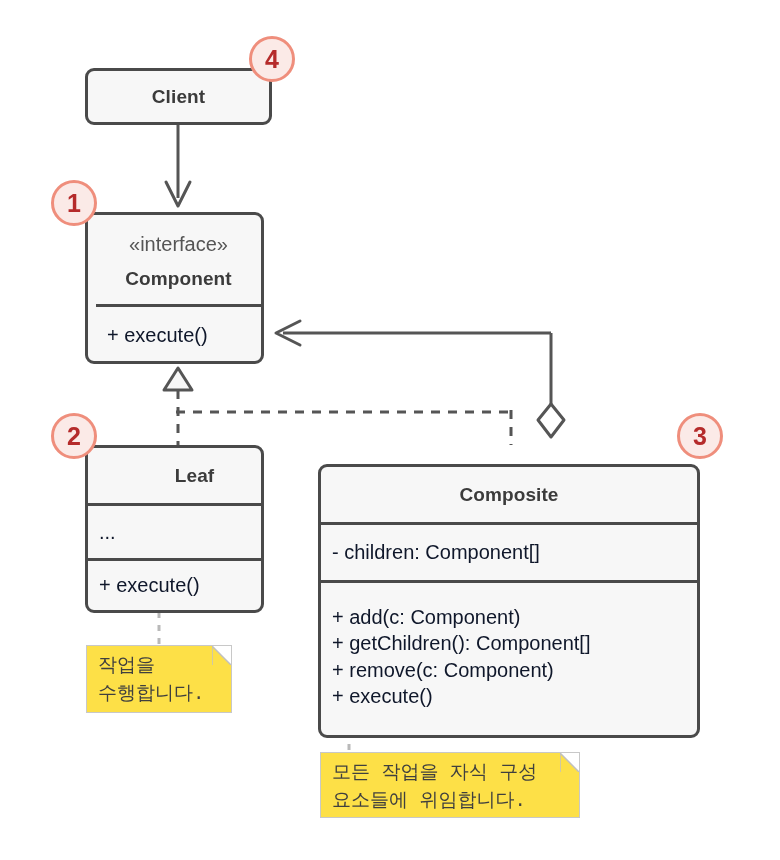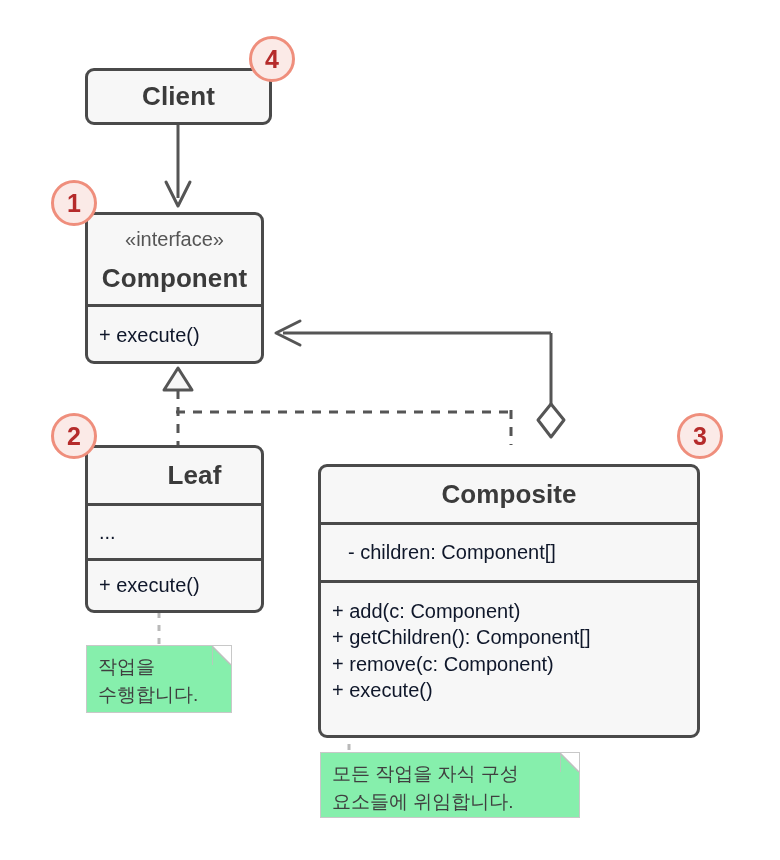--- a/index.html
+++ b/index.html
@@ -40,43 +40,44 @@
     display: flex;
     flex-direction: column;
     justify-content: center;
   }
   .compartment + .compartment {
     border-top: 3px solid #4a4a4a;
   }
   .cls-title {
     text-align: center;
     font-weight: bold;
-    font-size: 26px;
+    font-size: 19px;
     color: #3b3b3b;
     letter-spacing: 0.1px;
   }
   .cls-stereo {
     text-align: center;
     font-size: 20px;
     color: #555555;
     line-height: 1.25;
   }
   .cls-line {
     font-size: 20px;
     color: #0f172a;
     padding-left: 11px;
     line-height: 1.32;
     white-space: nowrap;
   }
   .note {
     position: absolute;
     box-sizing: border-box;
-    background: #86efac;
+    background: #fde047;
     border: 1.5px solid #c8c8c8;
     overflow: hidden;
+    font-family: Liberation Mono, monospace;
   }
   .note-text {
     font-size: 19px;
     color: #3f3f3f;
     line-height: 1.45;
     padding: 7px 10px 6px 11px;
     white-space: pre-line;
   }
   .note-fold-tri {
     position: absolute;
@@ -142,21 +143,21 @@
       <line x1="349" y1="718" x2="349" y2="752" stroke="#b9b9b9" stroke-width="3" stroke-dasharray="6 7"></line>
     </g>
   </svg>
 
   <div class="uml-box" style="left:85px; top:68px; width:187px; height:57px;">
     <div class="compartment" style="height:100%;">
       <div class="cls-title">Client</div>
     </div>
   </div>
 
-  <div class="uml-box" style="left:85px; top:212px; width:179px; height:152px;">
+  <div class="uml-box" style="left:85px; top:212px; width:179px; height:152px;padding-left:8px;">
     <div class="compartment" style="height:89px; padding:6px 0 4px 0;">
       <div class="cls-stereo">«interface»</div>
       <div class="cls-title" style="margin-top:11px;">Component</div>
     </div>
     <div class="compartment" style="height:60px;">
       <div class="cls-line">+ execute()</div>
     </div>
   </div>
 
   <div class="uml-box" style="left:85px; top:445px; width:179px; height:168px;">
@@ -168,24 +169,24 @@
     </div>
     <div class="compartment" style="height:52px;">
       <div class="cls-line">+ execute()</div>
     </div>
   </div>
 
   <div class="uml-box" style="left:318px; top:464px; width:382px; height:274px;">
     <div class="compartment" style="height:55px;">
       <div class="cls-title">Composite</div>
     </div>
-    <div class="compartment" style="height:58px;padding-left:16px;">
+    <div class="compartment" style="height:58px;">
       <div class="cls-line">- children: Component[]</div>
     </div>
-    <div class="compartment" style="height:158px; justify-content:flex-start; padding-top:15px;">
+    <div class="compartment" style="height:158px; justify-content:flex-start; padding-top:21px;">
       <div class="cls-line">+ add(c: Component)</div>
       <div class="cls-line">+ getChildren(): Component[]</div>
       <div class="cls-line">+ remove(c: Component)</div>
       <div class="cls-line">+ execute()</div>
     </div>
   </div>
 
   <div class="note" style="left:86px; top:645px; width:146px; height:68px;">
     <div class="note-fold-tri"></div>
     <svg style="position:absolute; top:0; right:0; width:19px; height:19px;">

